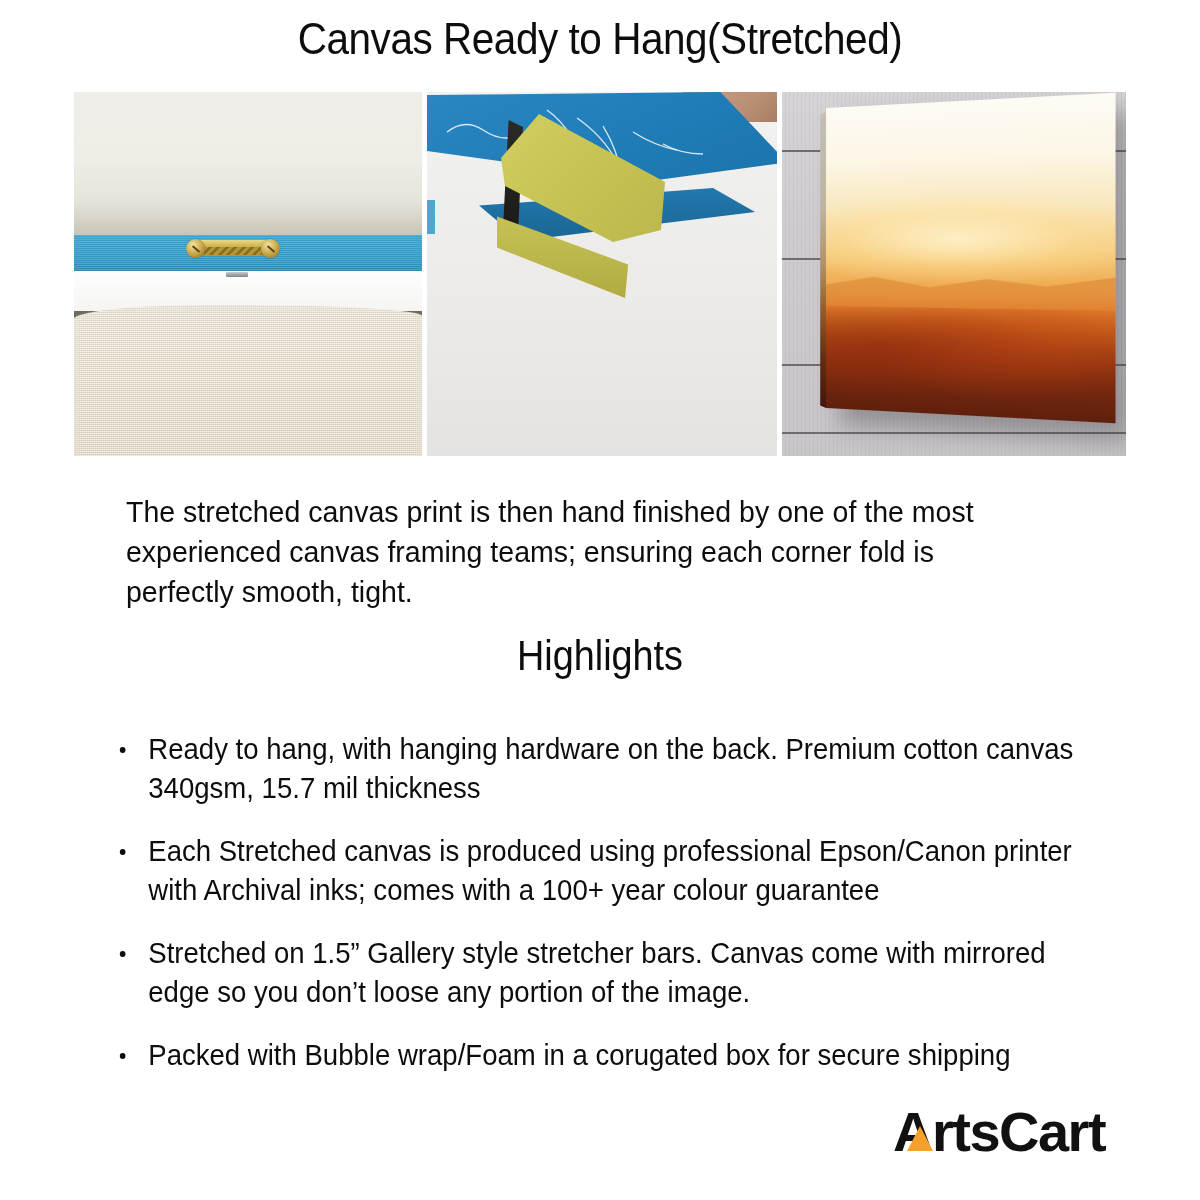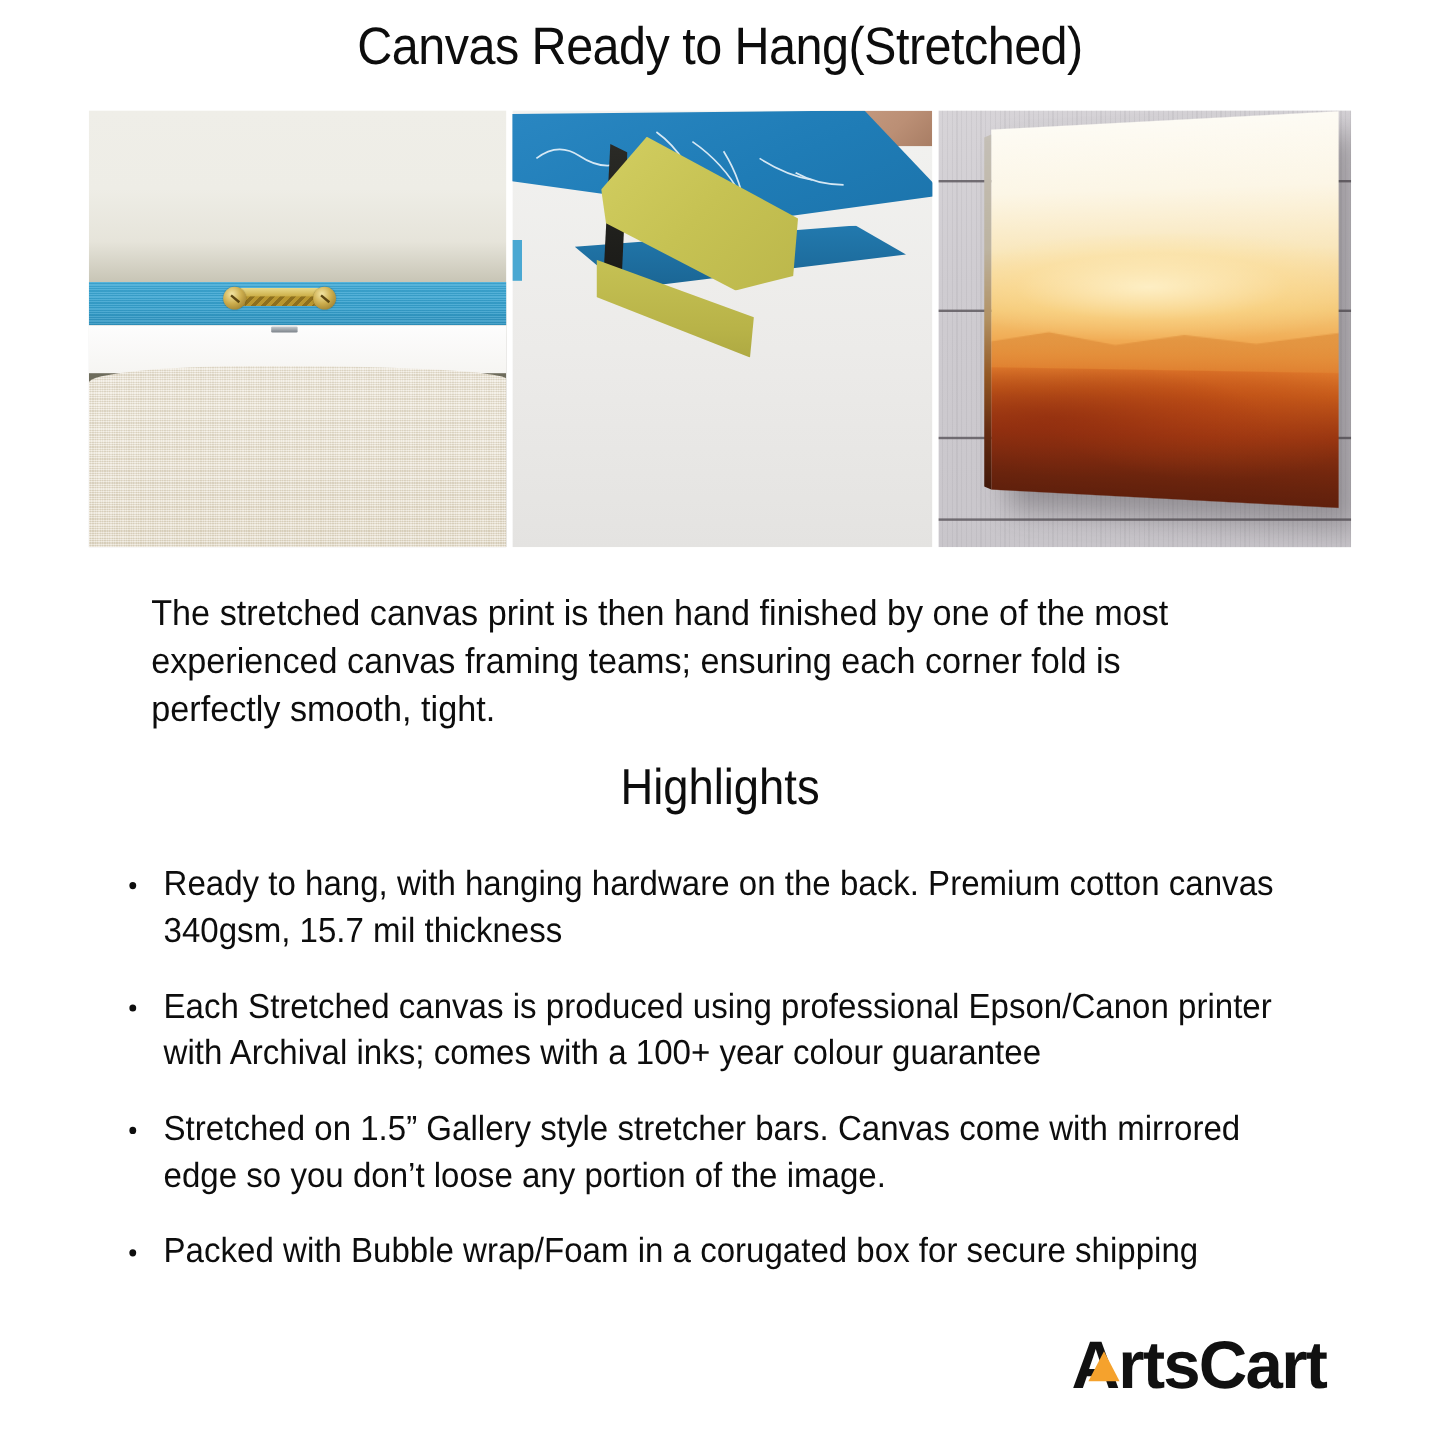--- a/index.html
+++ b/index.html
@@ -287,21 +287,21 @@
     transform: scaleX(0.90);
   }
 
   
   .bullets {
     position: absolute;
     left: 104px;
     top: 718px;
     width: 1010px;
     list-style: none;
-    margin: 0;
+    margin: 12px;
     padding: 0;
   }
   .bullet {
     position: relative;
     padding-left: 34px;
     margin-bottom: 24px;
     font-size: 29px;
     line-height: 39px;
     font-weight: 400;
     transform: scaleX(0.95);
@@ -318,21 +318,21 @@
     background: #0d0d0d;
   }
 
   
   .logo {
     position: absolute;
     left: 893px;
     top: 1104px;
     height: 62px;
     display: flex;
-    align-items: flex-end;
+    align-items: flex-start;
   }
   .logo-text {
     font-size: 56px;
     font-weight: 700;
     letter-spacing: -1.5px;
     color: #111111;
     line-height: 1;
   }
   .logo-tri {
     position: absolute;

